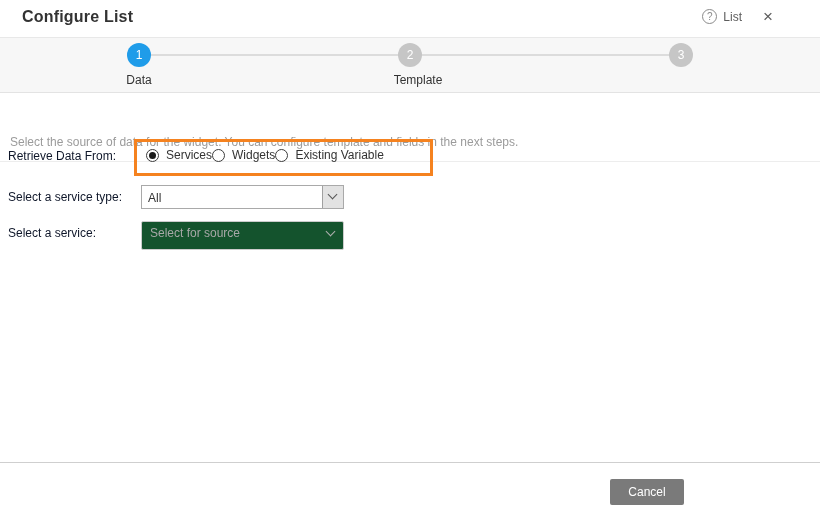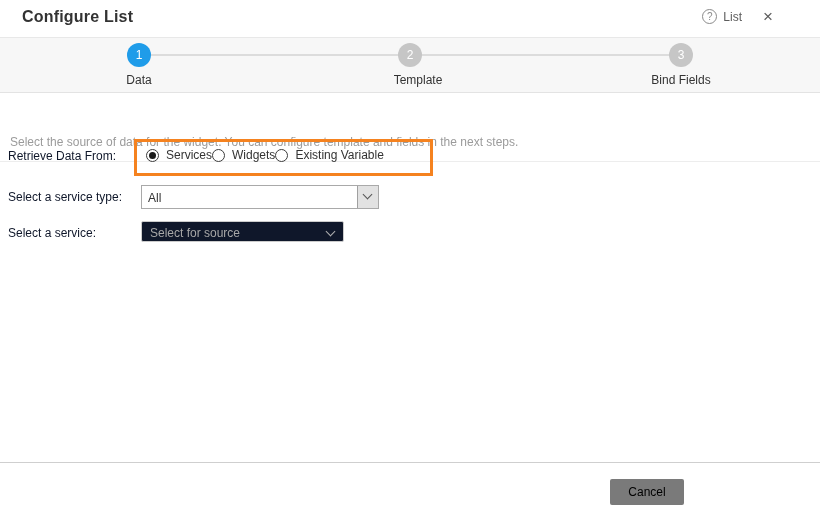--- a/index.html
+++ b/index.html
@@ -43,39 +43,39 @@
   .annotation-box { position:absolute; left:134px; top:139px; width:299px; height:37px;
                     border:3px solid #f5821f; background:transparent; pointer-events:none; }
 
   .radio-group { position:absolute; left:146px; top:148px; display:flex; align-items:center; gap:0; }
   .radio-item { display:flex; align-items:center; gap:7px; cursor:pointer; }
   .radio-circle { width:13px; height:13px; border:1.5px solid #3c3c3c; border-radius:50%;
                   display:inline-flex; align-items:center; justify-content:center; background:#fff; }
   .radio-circle.checked::after { content:""; width:7px; height:7px; border-radius:50%; background:#1a1a1a; }
   .radio-label { color:#333; font-size:12px; }
 
-  .select-box { position:absolute; left:141px; top:185px; width:238px; height:24px;
+  .select-box { position:absolute; left:141px; top:185px; width:203px; height:24px;
                 border:1px solid #a9a9a9; background:#fff; cursor:pointer; }
   .select-value { position:absolute; left:6px; top:5px; color:#333; font-size:12px; }
   .select-btn { position:absolute; right:0; top:0; width:21px; height:22px; background:#e2e2e2;
                 border-left:1px solid #a0a0a0; }
   .chev { position:absolute; width:7px; height:7px; border-right:1px solid #555; border-bottom:1px solid #555;
           transform:rotate(45deg); }
   .select-btn .chev { left:6px; top:5px; }
 
-  .combo-box { position:absolute; left:141px; top:221px; width:203px; height:21px;
-               border:1px solid #ccc; border-radius:2px; background:#0f172a; cursor:pointer; }
+  .combo-box { position:absolute; left:141px; top:221px; width:203px; height:29px;
+               border:1px solid #ccc; border-radius:2px; background:#14532d; cursor:pointer; }
   .combo-placeholder { position:absolute; left:8px; top:4px; color:#a8a8a8; font-size:12px; }
   .combo-box .chev { right:9px; top:6px; border-color:#b0b0b0; }
 
   
   .footer { position:absolute; left:0; top:462px; width:820px; height:58px; background:#fff; border-top:1px solid #cfcfcf; }
   .btn { position:absolute; top:16px; height:26px; border:none; border-radius:2px; font-size:12px;
          font-family:"Liberation Sans", sans-serif; text-align:center; cursor:pointer; }
-  .btn-cancel { left:610px; width:74px; background:#7a7a7a; color:#000000; }
+  .btn-cancel { left:610px; width:74px; background:#7a7a7a; color:#ffffff; }
   .btn-next { left:714px; width:96px; background:#bfdff5; color:#f4fafe; cursor:default;margin-top:48px; }
 </style>
 </head>
 <body>
 
 <div class="dialog">
 
   <div class="header">
     <div class="title">Configure List</div>
     <div class="help">
@@ -85,21 +85,20 @@
     <div class="close">×</div>
   </div>
 
   <div class="stepper">
     <div class="connector"></div>
     <div class="step-circle active s1c">1</div>
     <div class="step-circle inactive s2c">2</div>
     <div class="step-circle inactive s3c">3</div>
     <div class="step-label s1l">Data</div>
     <div class="step-label s2l">Template</div>
-    <div class="step-label s3l">Bind Fields</div>
   </div>
 
   <div class="desc-row">
     <div class="desc-text">Select the source of data for the widget. You can configure template and fields in the next steps.</div>
   </div>
 
   <div class="form-label lbl-retrieve">Retrieve Data From:</div>
 
   <div class="annotation-box"></div>
 

